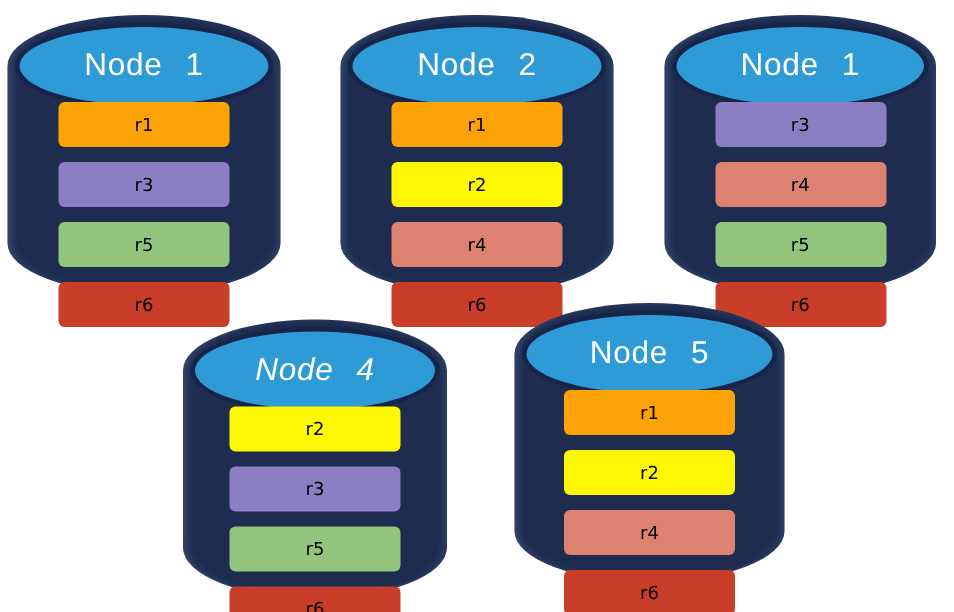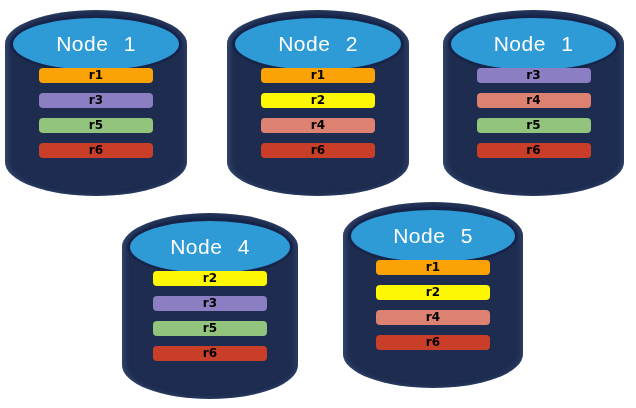--- a/index.html
+++ b/index.html
@@ -58,27 +58,27 @@
     position: absolute;
     top: 58px;
     left: 50%;
     transform: translateX(-50%);
     width: 114px;
     display: flex;
     flex-direction: column;
     gap: 10px;
   }
   .bar {
-    height: 15px;
+    height: 30px;
     border-radius: 4px;
     display: flex;
     align-items: center;
     justify-content: center;
     font-family: "DejaVu Sans", sans-serif;
-    font-weight: bold;
+    font-weight: normal;
     font-size: 12px;
     color: #000000;
     line-height: 15px;
   }
 </style>
 </head>
 <body>
 
 <div class="canvas">
 
@@ -117,21 +117,21 @@
         <div class="bar" style="background: rgb(140, 126, 194); color: rgb(0, 0, 0);">r3</div>
         <div class="bar" style="background: rgb(221, 130, 113); color: rgb(0, 0, 0);">r4</div>
         <div class="bar" style="background: rgb(147, 196, 125); color: rgb(0, 0, 0);">r5</div>
         <div class="bar" style="background: rgb(201, 62, 40); color: rgb(0, 0, 0);">r6</div>
       </div>
   </div>
 
   <div class="cylinder pos-3">
     <div class="cyl-body" style="background: rgb(29, 44, 79);"></div>
     <div class="cyl-top" style="background: rgb(46, 155, 214); border-color: rgb(23, 36, 74);">
-      <span class="node-title" style="color: rgb(255, 255, 255);">Node 4</span>
+      <span class="node-title" style="color: rgb(255, 255, 255); font-style: italic;">Node 4</span>
     </div>
     <div class="bars">
         <div class="bar" style="background: rgb(253, 247, 4); color: rgb(0, 0, 0);">r2</div>
         <div class="bar" style="background: rgb(140, 126, 194); color: rgb(0, 0, 0);">r3</div>
         <div class="bar" style="background: rgb(147, 196, 125); color: rgb(0, 0, 0);">r5</div>
         <div class="bar" style="background: rgb(201, 62, 40); color: rgb(0, 0, 0);">r6</div>
       </div>
   </div>
 
   <div class="cylinder pos-4">

